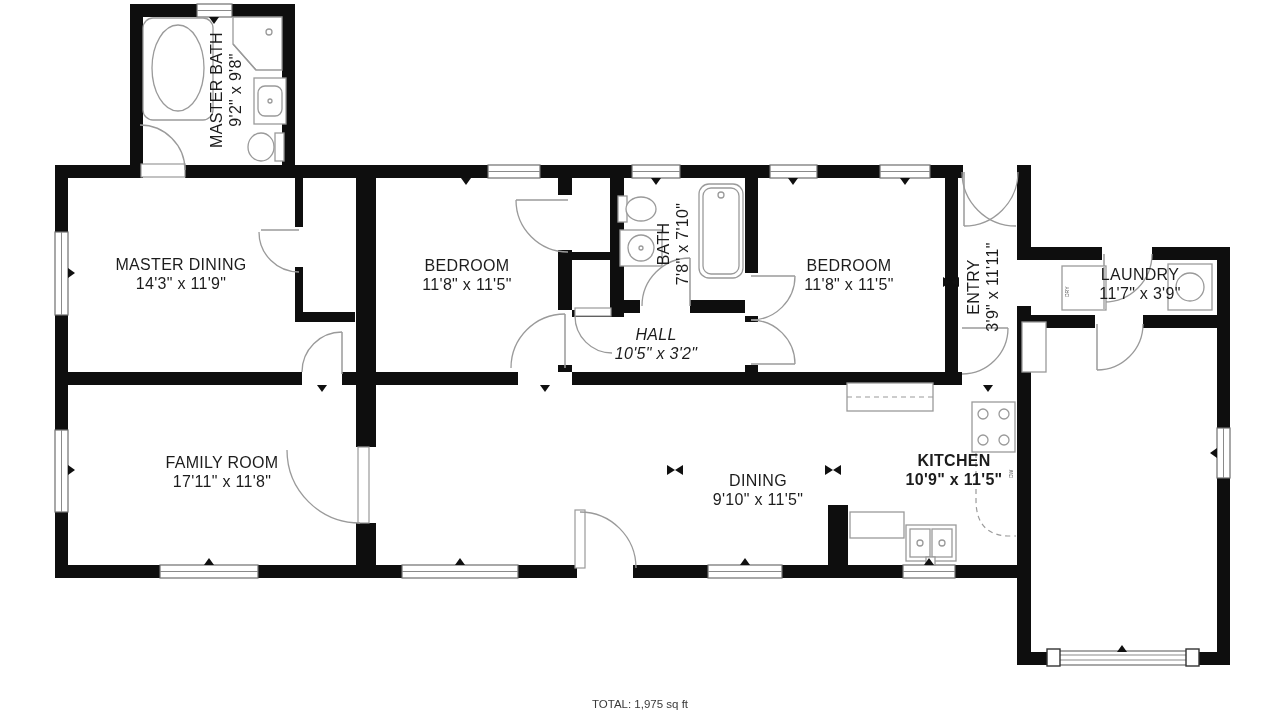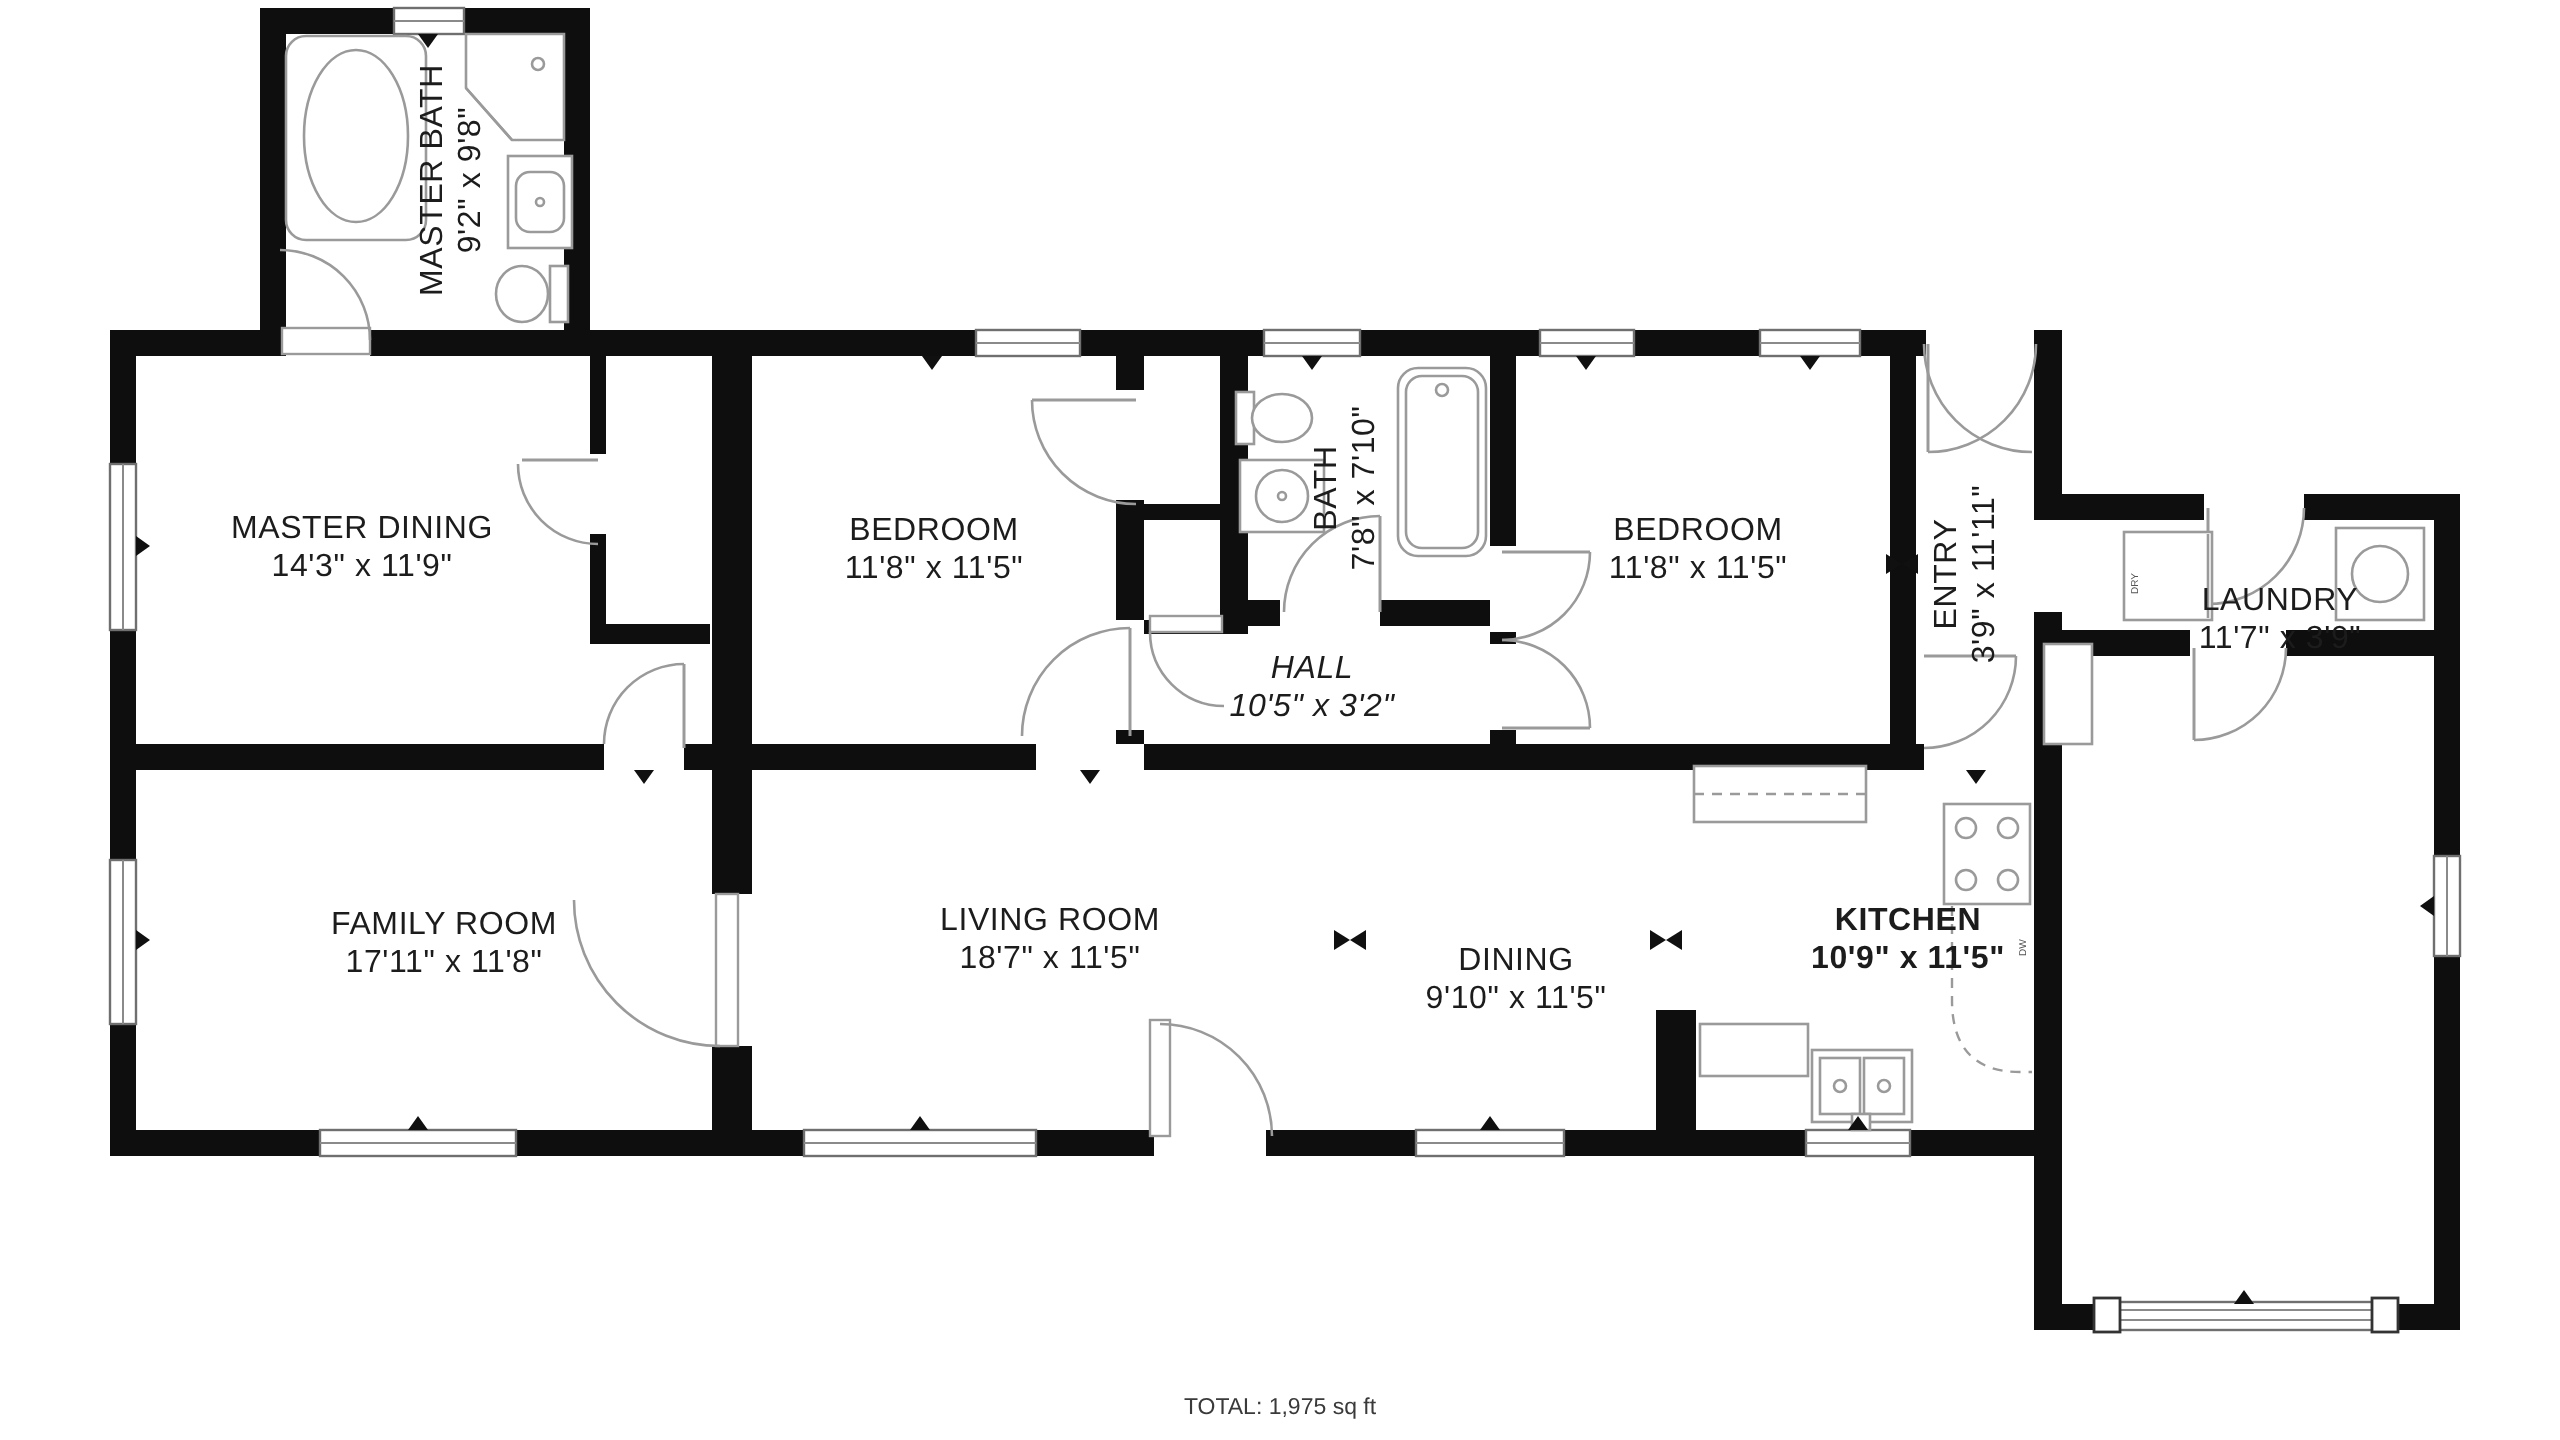--- a/index.html
+++ b/index.html
@@ -336,32 +336,28 @@
       <div>10'5" x 3'2"</div>
     </div>
   <div class="room-label" style="left:849px;top:275px;">
       <div>BEDROOM</div>
       <div>11'8" x 11'5"</div>
     </div>
   <div class="room-label rot" style="left:983px;top:287px;">
       <div>ENTRY</div>
       <div>3'9" x 11'11"</div>
     </div>
-  <div class="room-label" style="left:1140px;top:284px;margin-top:26px;">
+  <div class="room-label" style="left:1140px;top:284px;">
       <div>LAUNDRY</div>
       <div>11'7" x 3'9"</div>
     </div>
   <div class="room-label" style="left:222px;top:472px;">
       <div>FAMILY ROOM</div>
       <div>17'11" x 11'8"</div>
     </div>
-  <div class="room-label" style="left:525px;top:470px;">
-      <div>LIVING ROOM</div>
-      <div>18'7" x 11'5"</div>
-    </div>
   <div class="room-label" style="left:758px;top:490px;">
       <div>DINING</div>
       <div>9'10" x 11'5"</div>
     </div>
   <div class="room-label" style="left:954px;top:470px;font-weight:bold;">
       <div>KITCHEN</div>
       <div>10'9" x 11'5"</div>
     </div>
 
   <div id="footer">

